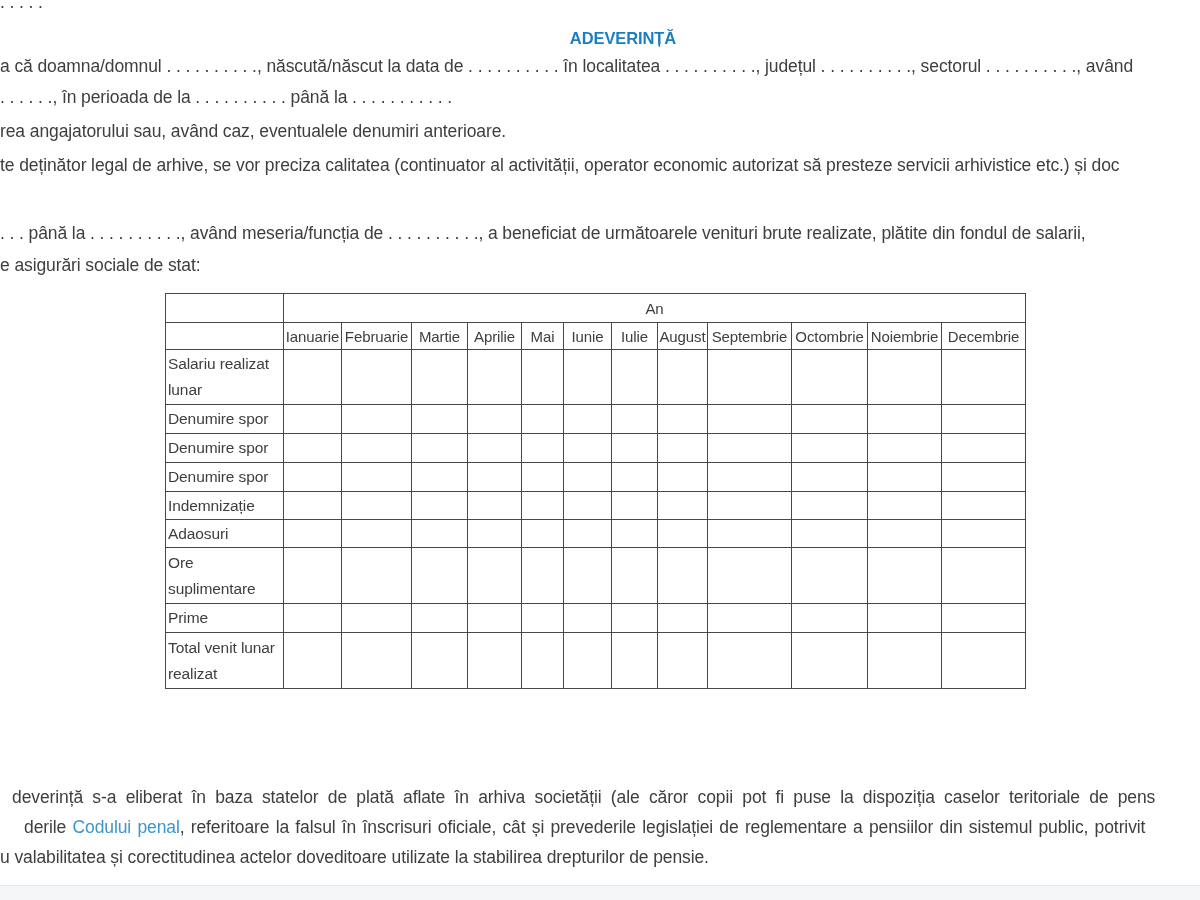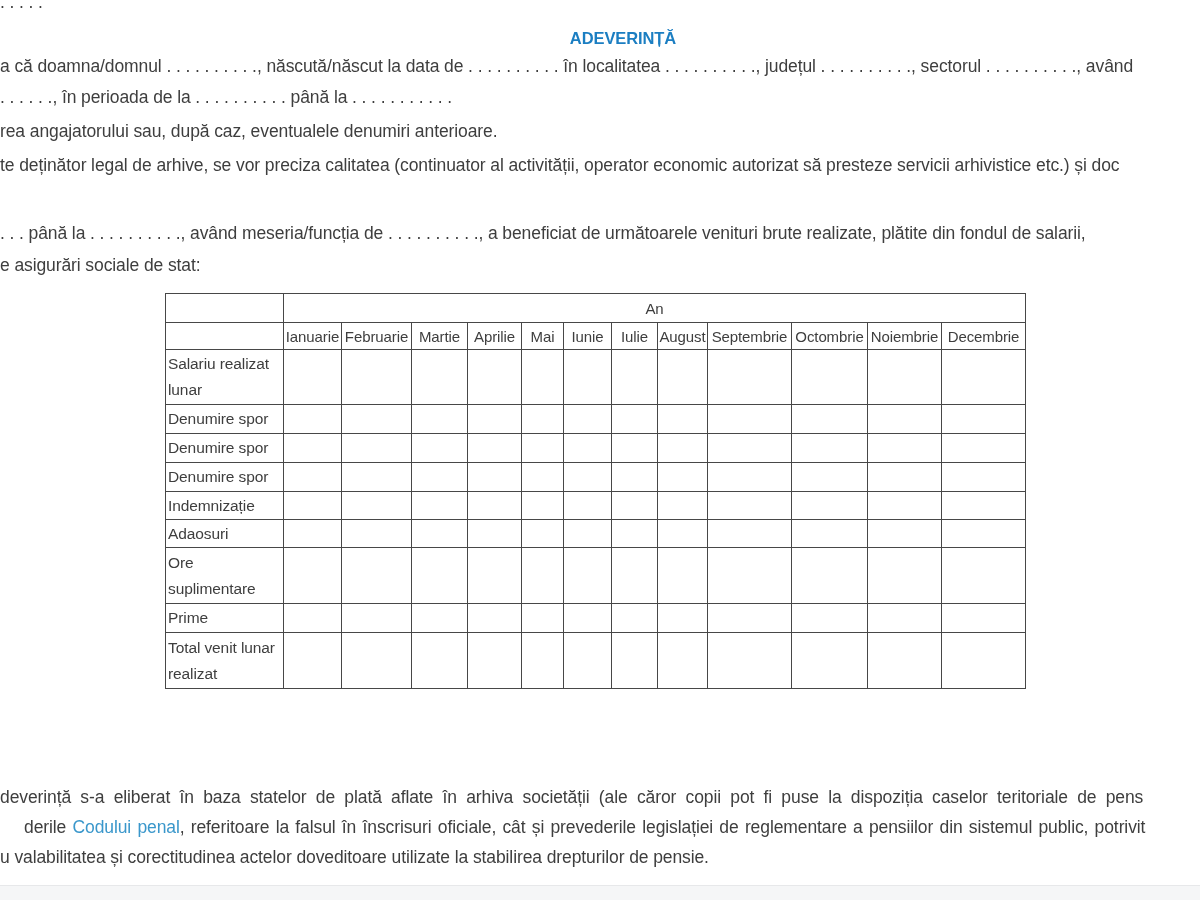--- a/index.html
+++ b/index.html
@@ -28,21 +28,21 @@
   .title {
     position: absolute;
     left: 0;
     width: 1188px;
     text-align: center;
     font-weight: bold;
     font-size: 16.5px;
     color: var(--title-color, #1b7ec2);
     margin-left: 29px;
   }
-  .just1 { word-spacing: 4.5px; }
+  .just1 { word-spacing: 4.5px; padding-left: 12px; }
   .just2 { word-spacing: 1.5px; padding-left: 24px; }
   a.doclink {
     color: var(--link-color, #3a97cb);
     text-decoration: none;
     cursor: pointer;
   }
   table.income {
     position: absolute;
     left: 165px;
     top: 293px;
@@ -83,21 +83,21 @@
 
 <div class="doc">
 
   <div class="line" style="top:-9px">. . . . .</div>
 
   <div class="title" style="top:29px">ADEVERINȚĂ</div>
 
   <div class="line" style="top:55px">a că doamna/domnul . . . . . . . . . ., născută/născut la data de . . . . . . . . . . în localitatea . . . . . . . . . ., județul . . . . . . . . . ., sectorul . . . . . . . . . ., având</div>
   <div class="line" style="top:86px">. . . . . ., în perioada de la . . . . . . . . . . până la . . . . . . . . . . .</div>
 
-  <div class="line" style="top:120px">rea angajatorului sau, după caz, eventualele denumiri anterioare.</div>
+  <div class="line" style="top:120px">rea angajatorului sau, având caz, eventualele denumiri anterioare.</div>
 
   <div class="line" style="top:154px">te deținător legal de arhive, se vor preciza calitatea (continuator al activității, operator economic autorizat să presteze servicii arhivistice etc.) și doc</div>
 
   <div class="line" style="top:222px">. . . până la . . . . . . . . . ., având meseria/funcția de . . . . . . . . . ., a beneficiat de următoarele venituri brute realizate, plătite din fondul de salarii, </div>
   <div class="line" style="top:254px">e asigurări sociale de stat:</div>
 
   <table class="income">
     <colgroup>
         <col style="width: 118px;">
         <col style="width: 58px;">

